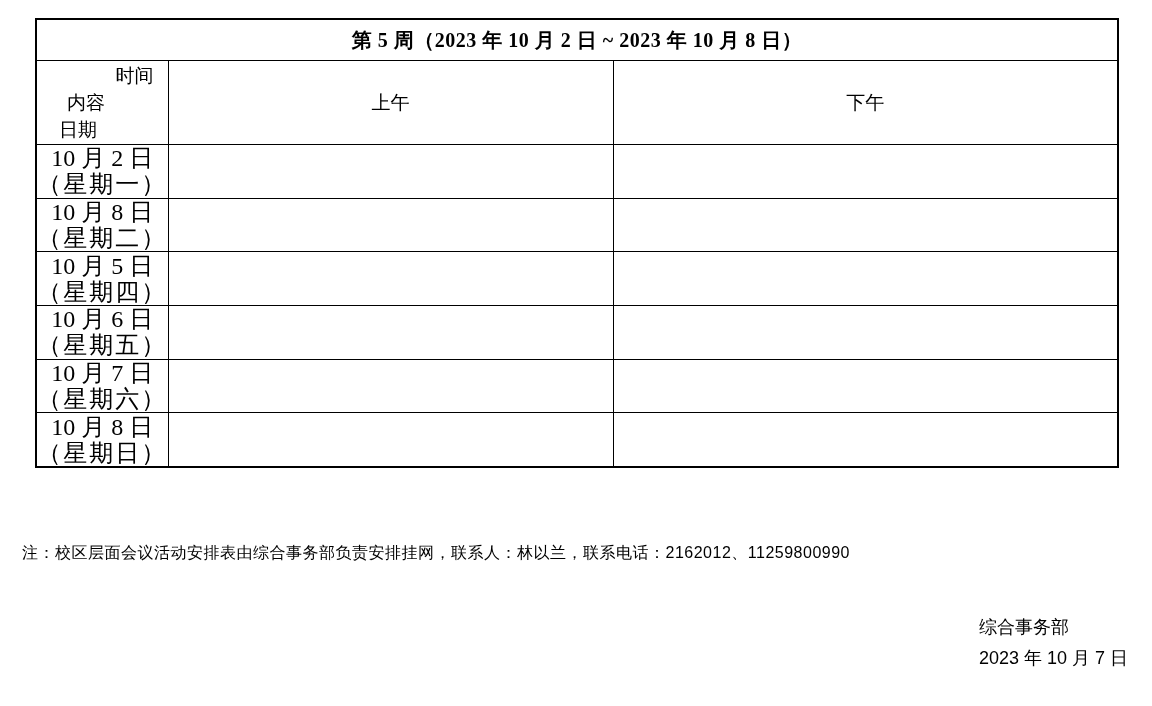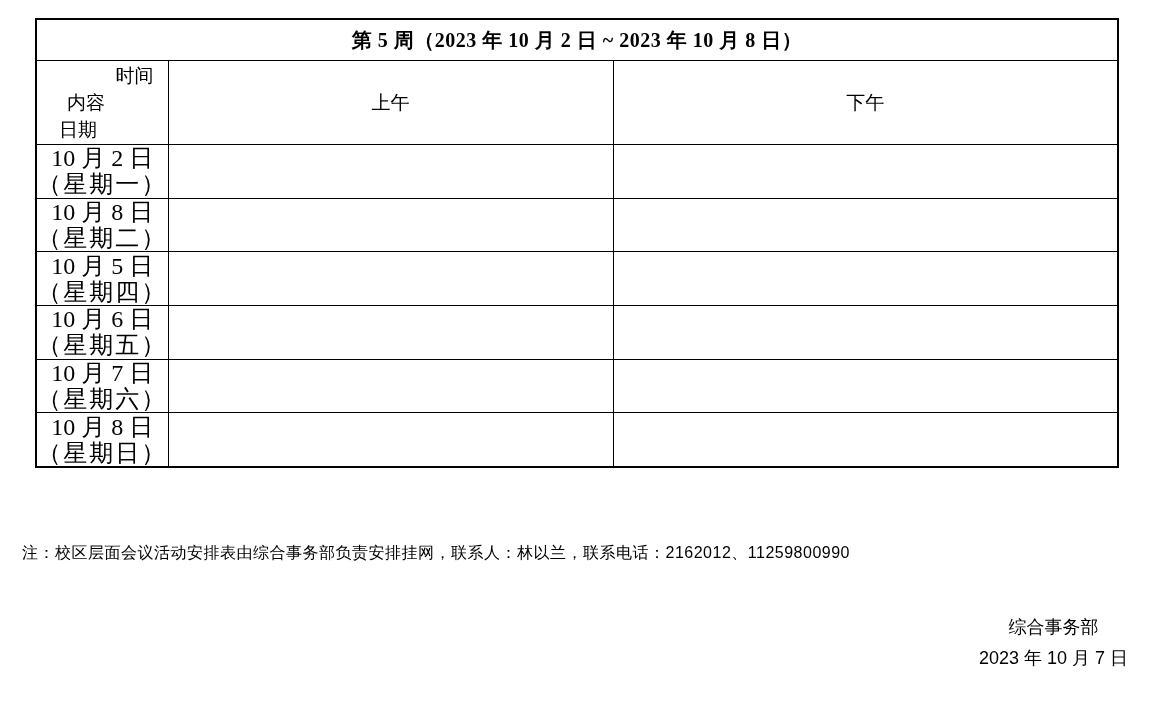--- a/index.html
+++ b/index.html
@@ -77,21 +77,21 @@
     font-size: 16px;
     letter-spacing: 0.5px;
     white-space: nowrap;
   }
 
   
   .signature {
     position: absolute;
     right: 24px;
     top: 612px;
-    text-align: center;
+    text-align: left;
     font-size: 18px;
     line-height: 31px;
   }
 </style>
 </head>
 <body>
 
 <div class="page">
 
   <table class="schedule">

